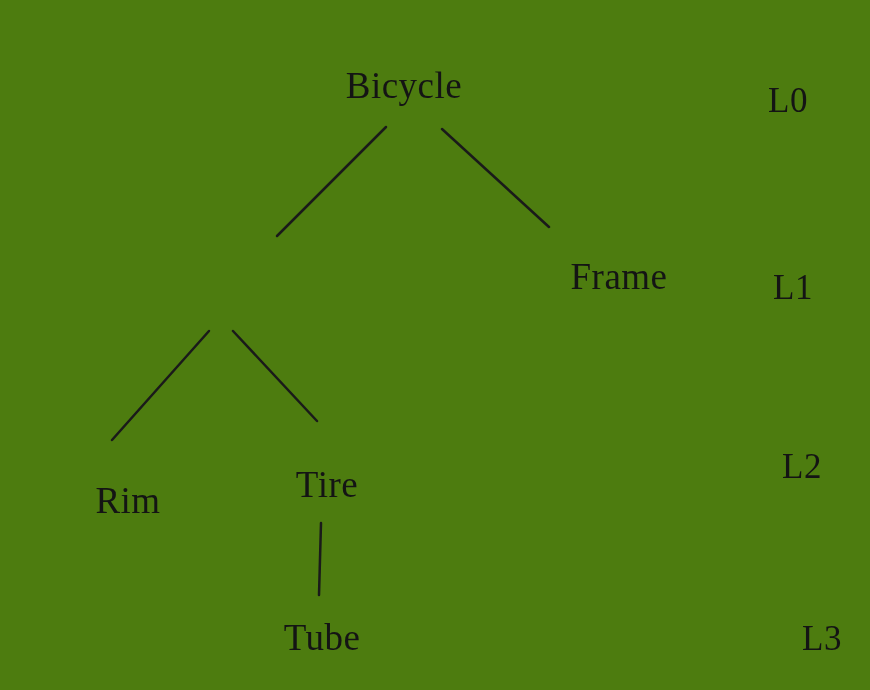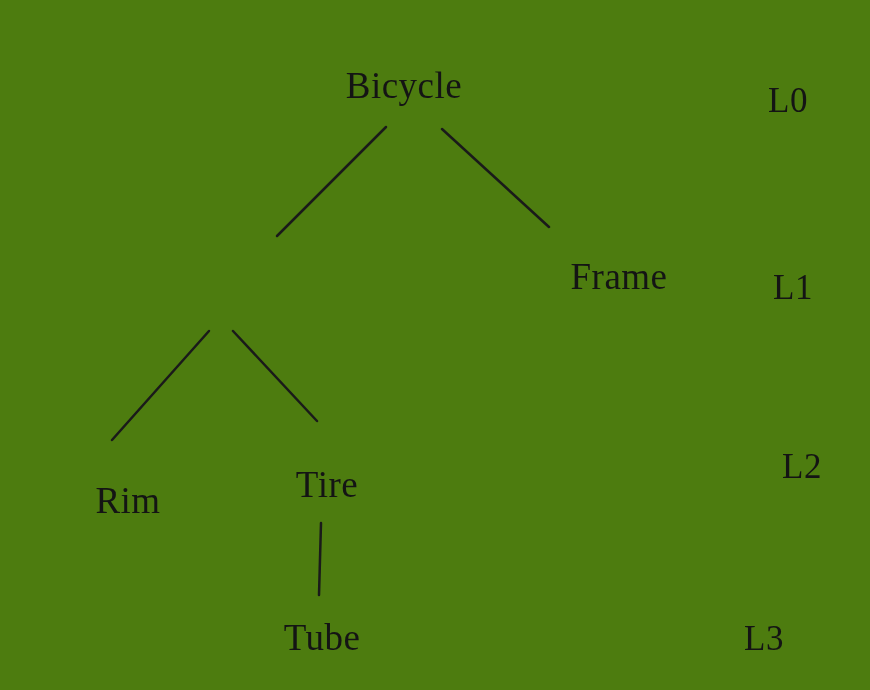--- a/index.html
+++ b/index.html
@@ -43,21 +43,21 @@
   .pos-bicycle { left: 404px; top: 85px;  }
   .pos-wheel   { left: 203px; top: 281px; }
   .pos-frame   { left: 619px; top: 276px; }
   .pos-rim     { left: 128px; top: 500px; }
   .pos-tire    { left: 327px; top: 484px; }
   .pos-tube    { left: 322px; top: 637px; }
   
   .pos-l0 { left: 788px; top: 68px; margin-top: 32px;  }
   .pos-l1 { left: 793px; top: 287px; text-align: center; }
   .pos-l2 { left: 802px; top: 466px; }
-  .pos-l3 { left: 764px; top: 638px; }
+  .pos-l3 { left: 822px; top: 638px; }
 </style>
 </head>
 <body>
 
 <div class="canvas">
 
   <svg class="edges-svg" viewBox="0 0 870 690" xmlns="http://www.w3.org/2000/svg">
     <line x1="386" y1="127" x2="277" y2="236"></line>
     <line x1="442" y1="129" x2="549" y2="227"></line>
     <line x1="209" y1="331" x2="112" y2="440"></line>

